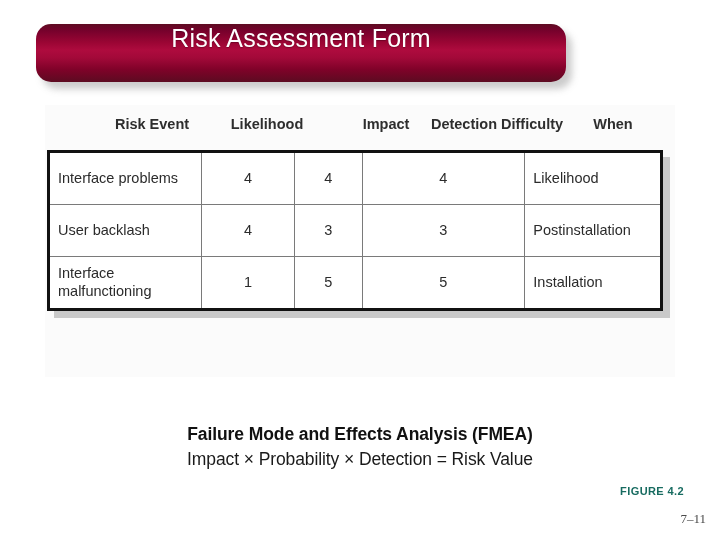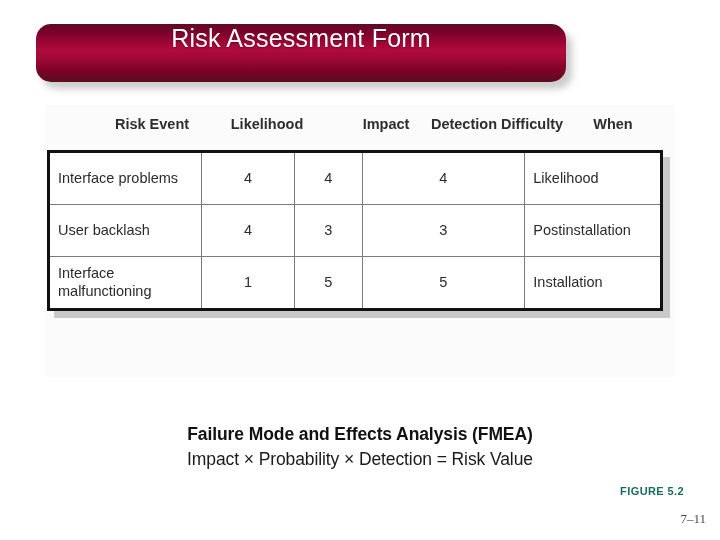--- a/index.html
+++ b/index.html
@@ -199,14 +199,14 @@
       </tr>
     </tbody>
   </table>
 </div>
 
 <div id="caption">
   <div class="cap-bold">Failure Mode and Effects Analysis (FMEA)</div>
   <div class="cap-plain">Impact × Probability × Detection = Risk Value</div>
 </div>
 
-<div id="figure-label">FIGURE 5.2</div>
+<div id="figure-label">FIGURE 4.2</div>
 <div id="page-number">7–11</div>
 
 </body></html>

